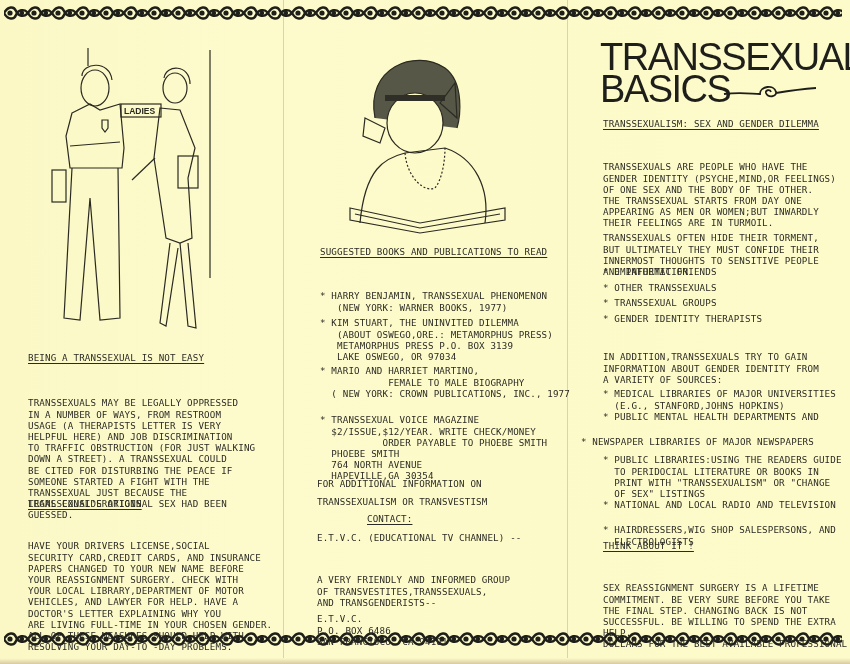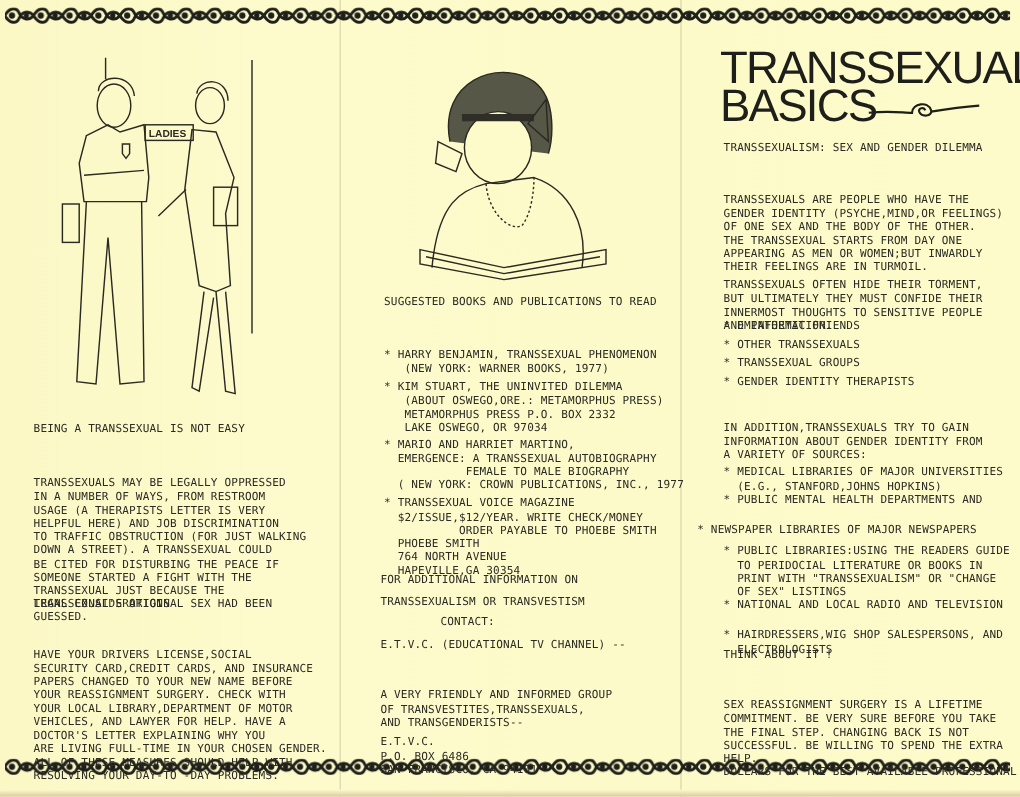--- a/index.html
+++ b/index.html
@@ -2,21 +2,21 @@
 <html><head>
 <meta charset="utf-8">
 <style>
   html,body{margin:0;padding:0;}
   body{width:850px;height:664px;background:#fdfbc9;position:relative;overflow:hidden;font-family:"DejaVu Sans Mono","Liberation Mono",monospace;color:#2a2a22;}
   .paper{position:absolute;left:0;top:0;width:850px;height:664px;background:linear-gradient(90deg,#fbf8c6 0%,#fdfbcc 30%,#fcfac8 60%,#fdfbca 100%);}
   .fold{position:absolute;top:0;width:1px;height:664px;background:#d9d5a8;}
   .border{position:absolute;left:4px;width:838px;height:14px;overflow:hidden;}
   .border svg{display:block;}
   .txt{position:absolute;font-size:9.2px;line-height:11.2px;letter-spacing:0.15px;white-space:pre;color:#2b2b25;}
-  .hd{text-underline-offset:2px;}
+  .hd{text-decoration:underline;text-underline-offset:2px;}
   .title{position:absolute;font-family:"Liberation Sans",sans-serif;font-size:38px;line-height:34px;letter-spacing:-1.5px;color:#1e1e1a;font-weight:400;}
   .bottom-shadow{position:absolute;left:0;bottom:0;width:850px;height:6px;background:linear-gradient(180deg,#fdfbca,#d8c9a2);}
 </style>
 </head>
 <body>
 
 <div class="paper"></div>
 <div class="fold" style="left:283px"></div>
 <div class="fold" style="left:567px"></div>
 
@@ -91,24 +91,24 @@
       <path d="M5 160 L75 175 L160 160 L160 172 L75 185 L5 172 Z"></path>
       <path d="M10 166 L75 180 L155 166"></path>
     </g>
   </svg>
 
   <div class="txt hd" style="left:320px;top:246px">SUGGESTED BOOKS AND PUBLICATIONS TO READ</div>
   <div class="txt" style="left:320px;top:268px">
     <div>* HARRY BENJAMIN, TRANSSEXUAL PHENOMENON</div><div>   (NEW YORK: WARNER BOOKS, 1977)</div>
   </div>
   <div class="txt" style="left:320px;top:295px">
-    <div>* KIM STUART, THE UNINVITED DILEMMA</div><div>   (ABOUT OSWEGO,ORE.: METAMORPHUS PRESS)</div><div>   METAMORPHUS PRESS P.O. BOX 2332</div><div>   LAKE OSWEGO, OR 97034</div>
+    <div>* KIM STUART, THE UNINVITED DILEMMA</div><div>   (ABOUT OSWEGO,ORE.: METAMORPHUS PRESS)</div><div>   METAMORPHUS PRESS P.O. BOX 3139</div><div>   LAKE OSWEGO, OR 97034</div>
   </div>
   <div class="txt" style="left:320px;top:343px">
-    <div>* MARIO AND HARRIET MARTINO,</div><div>  EMERGENCE: A TRANSSEXUAL AUTOBIOGRAPHY</div><div>            FEMALE TO MALE BIOGRAPHY</div><div>  ( NEW YORK: CROWN PUBLICATIONS, INC., 1977</div>
+    <div>* MARIO AND HARRIET MARTINO,</div><div>            FEMALE TO MALE BIOGRAPHY</div><div>  ( NEW YORK: CROWN PUBLICATIONS, INC., 1977</div>
   </div>
   <div class="txt" style="left:320px;top:392px">
     <div>* TRANSSEXUAL VOICE MAGAZINE</div><div>  $2/ISSUE,$12/YEAR. WRITE CHECK/MONEY</div><div>           ORDER PAYABLE TO PHOEBE SMITH</div><div>  PHOEBE SMITH</div><div>  764 NORTH AVENUE</div><div>  HAPEVILLE,GA 30354</div>
   </div>
 
   <div class="txt" style="left:317px;top:478px">FOR ADDITIONAL INFORMATION ON</div>
   <div class="txt" style="left:317px;top:496px">TRANSSEXUALISM OR TRANSVESTISM</div>
   <div class="txt hd" style="left:367px;top:513px">CONTACT:</div>
   <div class="txt" style="left:317px;top:532px">E.T.V.C. (EDUCATIONAL TV CHANNEL) --</div>
   <div class="txt" style="left:317px;top:552px">

